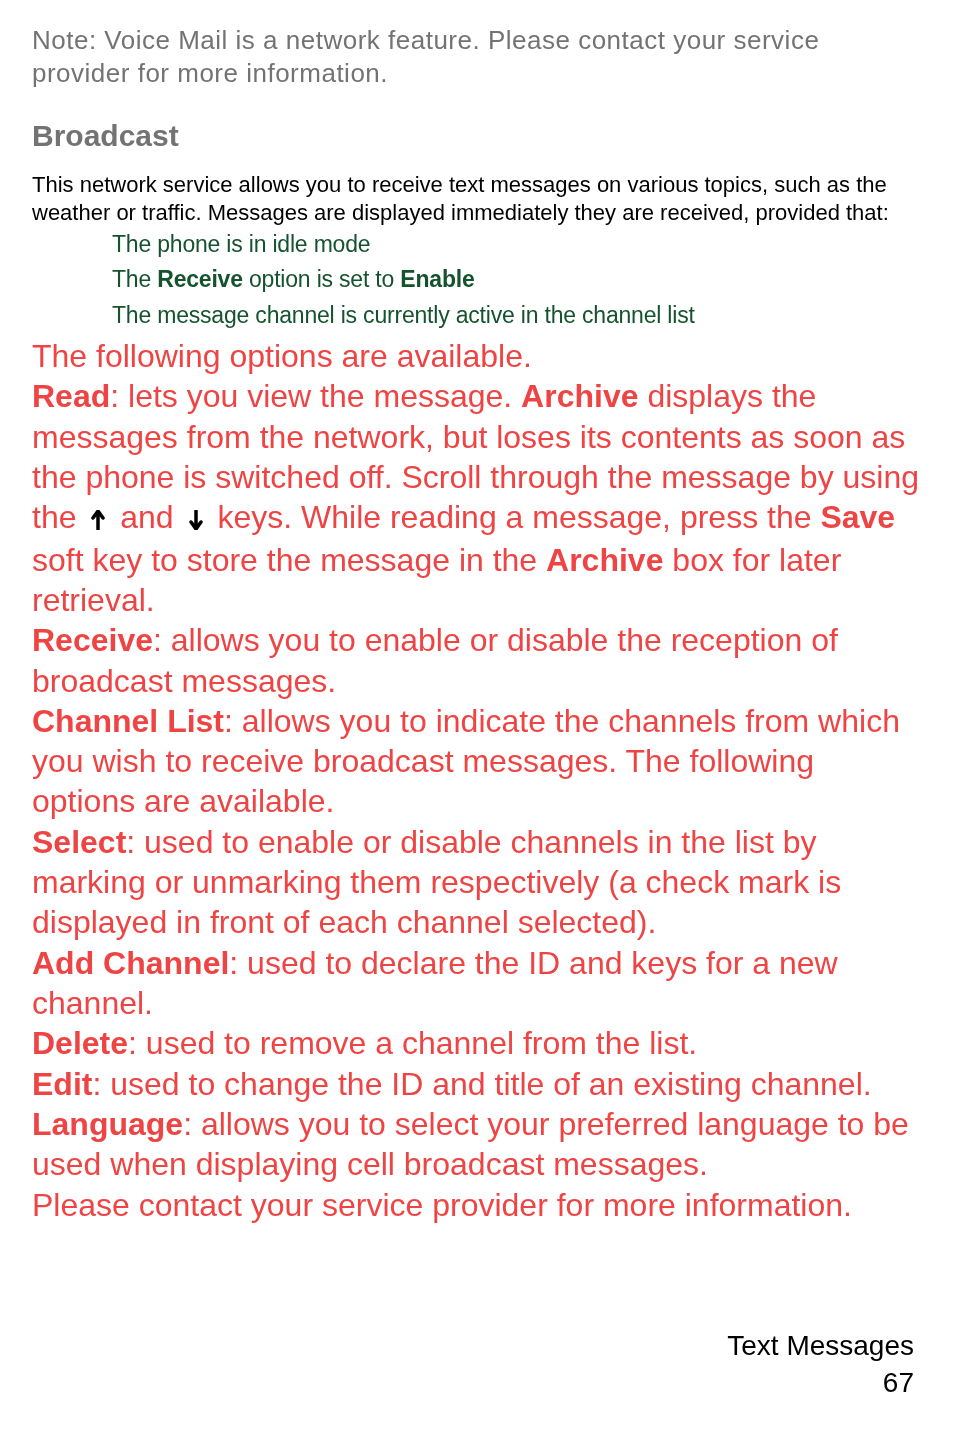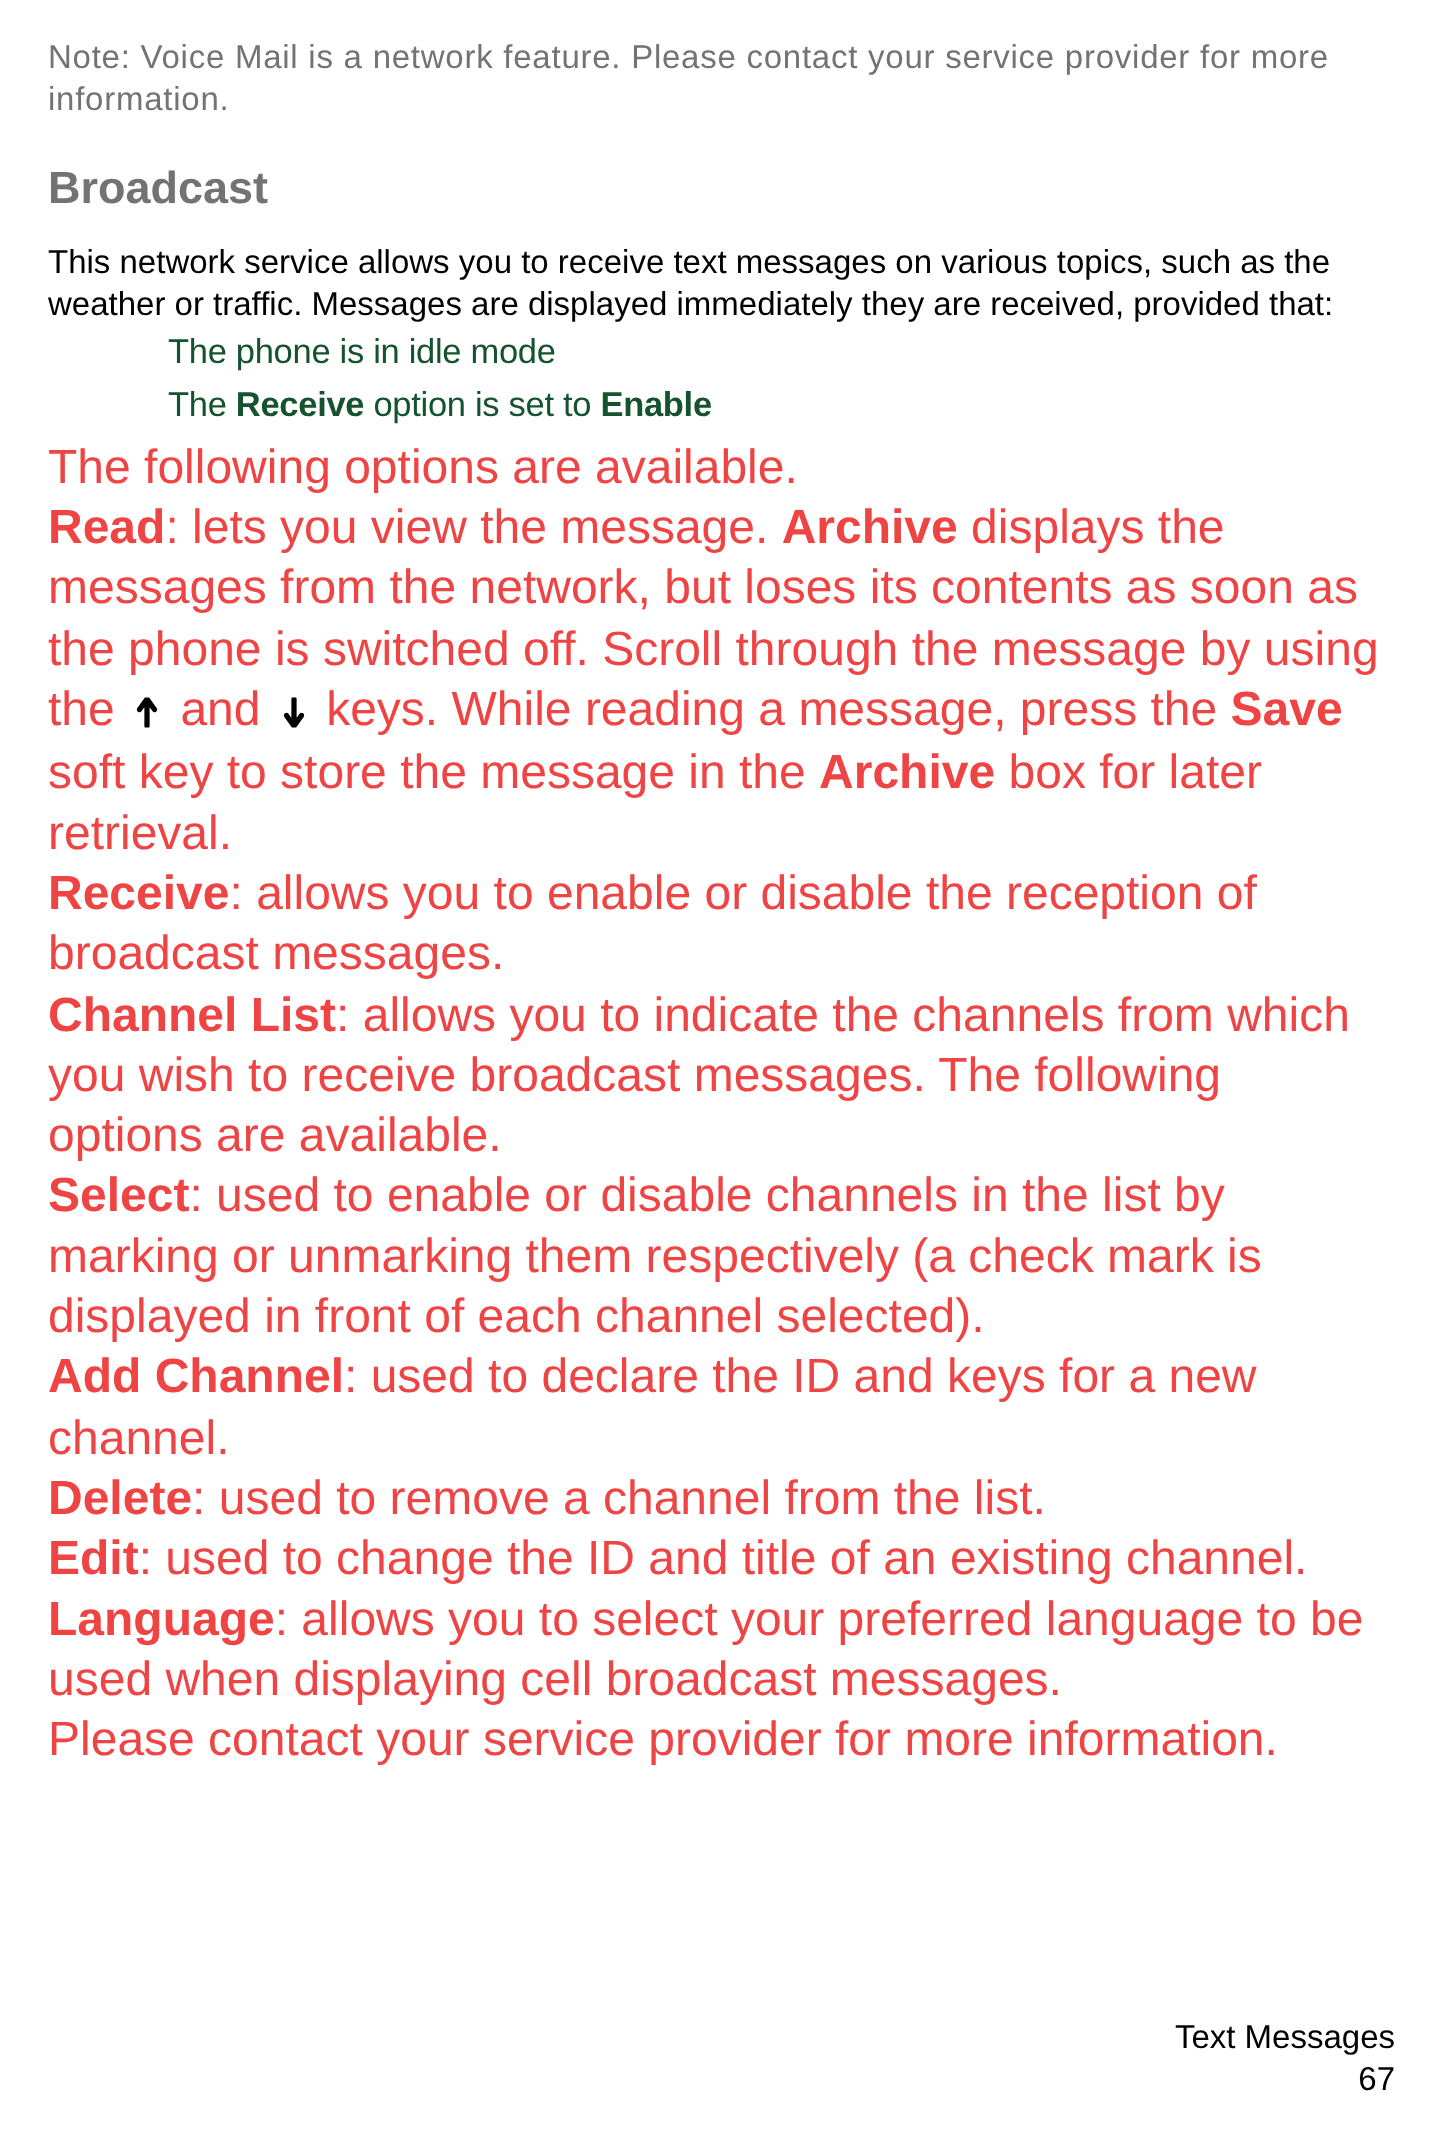--- a/index.html
+++ b/index.html
@@ -12,21 +12,21 @@
   .page {
     width: 954px;
     height: 1433px;
     box-sizing: border-box;
     padding: 24px 32px 24px 32px;
     position: relative;
   }
   .note {
     font-family: "Century Gothic", Futura, sans-serif;
     color: #737373;
-    font-size: 22px;
+    font-size: 26px;
     line-height: 1.25;
     font-weight: 300;
     font-stretch: expanded;
     letter-spacing: 0.5px;
     margin-bottom: 30px;
   }
   h2.section-heading {
     color: #737373;
     font-family: Verdana, Geneva, sans-serif;
     font-weight: bold;
@@ -71,43 +71,44 @@
     vertical-align: -2px;
     text-align: center;
   }
   .icon-up svg, .icon-down svg {
     width: 14px;
     height: 20px;
   }
   .footer {
     position: absolute;
     bottom: 32px;
-    right: 24px;
+    right: 40px;
     text-align: right;
     font-family: "Helvetica", Arial, sans-serif;
-    font-size: 22px;
+    font-size: 28px;
     line-height: 1.3;
   }
 </style>
 </head>
 <body>
 
 <div class="page">
 
   <div class="note">Note: Voice Mail is a network feature. Please contact your service provider for more information.</div>
 
   <h2 class="section-heading">Broadcast</h2>
 
   <p class="body-para">This network service allows you to receive text messages on various topics, such as the weather or traffic. Messages are displayed immediately they are received, provided that:</p>
 
   <div class="bullets">
     <div class="bullet-line">The phone is in idle mode</div>
     <div class="bullet-line">
       <span>The </span><span class="bold">Receive</span><span> option is set to </span><span class="bold">Enable</span>
     </div>
+    <div class="bullet-line">The message channel is currently active in the channel list</div>
   </div>
 
   <div class="option-block">
     <p>The following options are available.</p>
 
     <p>
       <span class="bold">Read</span><span>: lets you view the message. </span><span class="bold">Archive</span><span> displays the messages from the network, but loses its contents as soon as the phone is switched off. Scroll through the message by using the </span><span class="icon-up"><svg viewBox="0 0 14 20">
             <path d="M7 1 L7 19 M7 1 L2 8 M7 1 L12 8" stroke="#000" stroke-width="3.5" fill="none" stroke-linecap="round"></path>
           </svg></span><span> and </span><span class="icon-down"><svg viewBox="0 0 14 20">
             <path d="M7 1 L7 19 M7 19 L2 12 M7 19 L12 12" stroke="#000" stroke-width="3.5" fill="none" stroke-linecap="round"></path>

